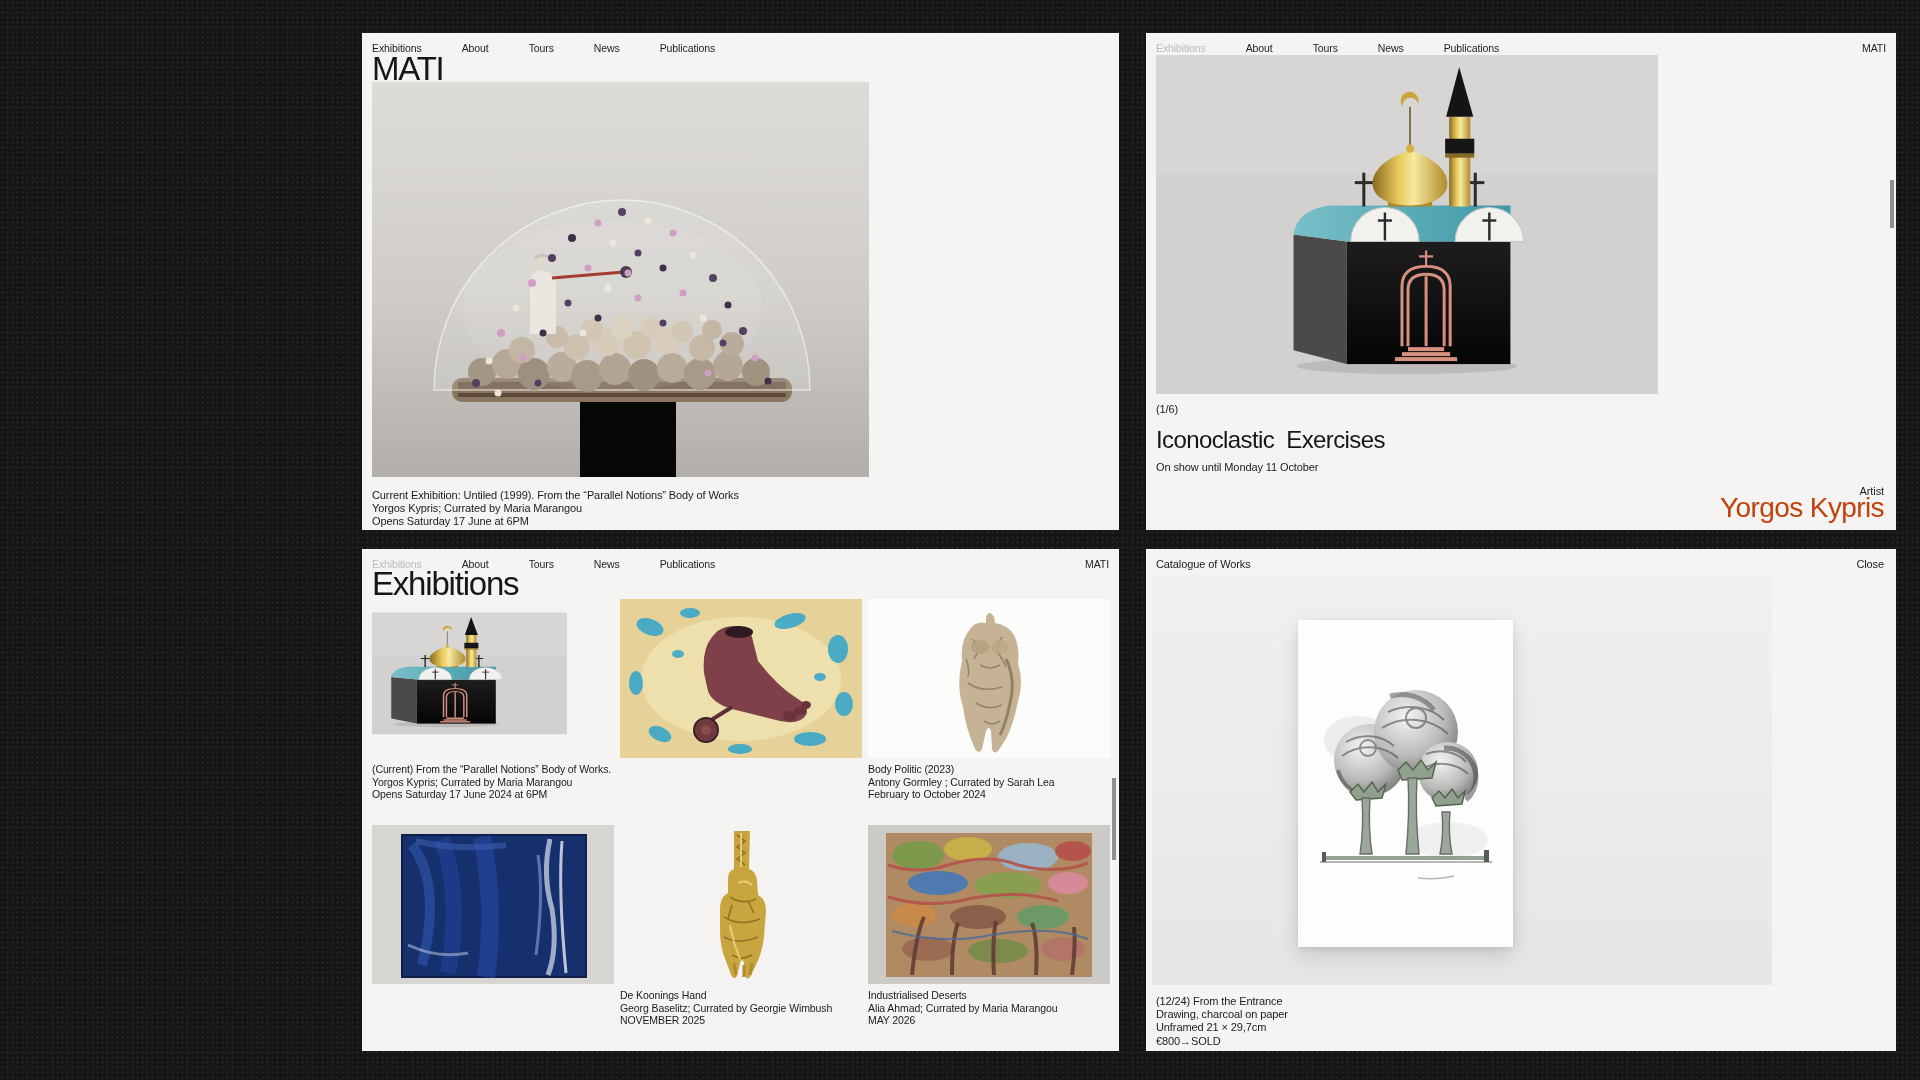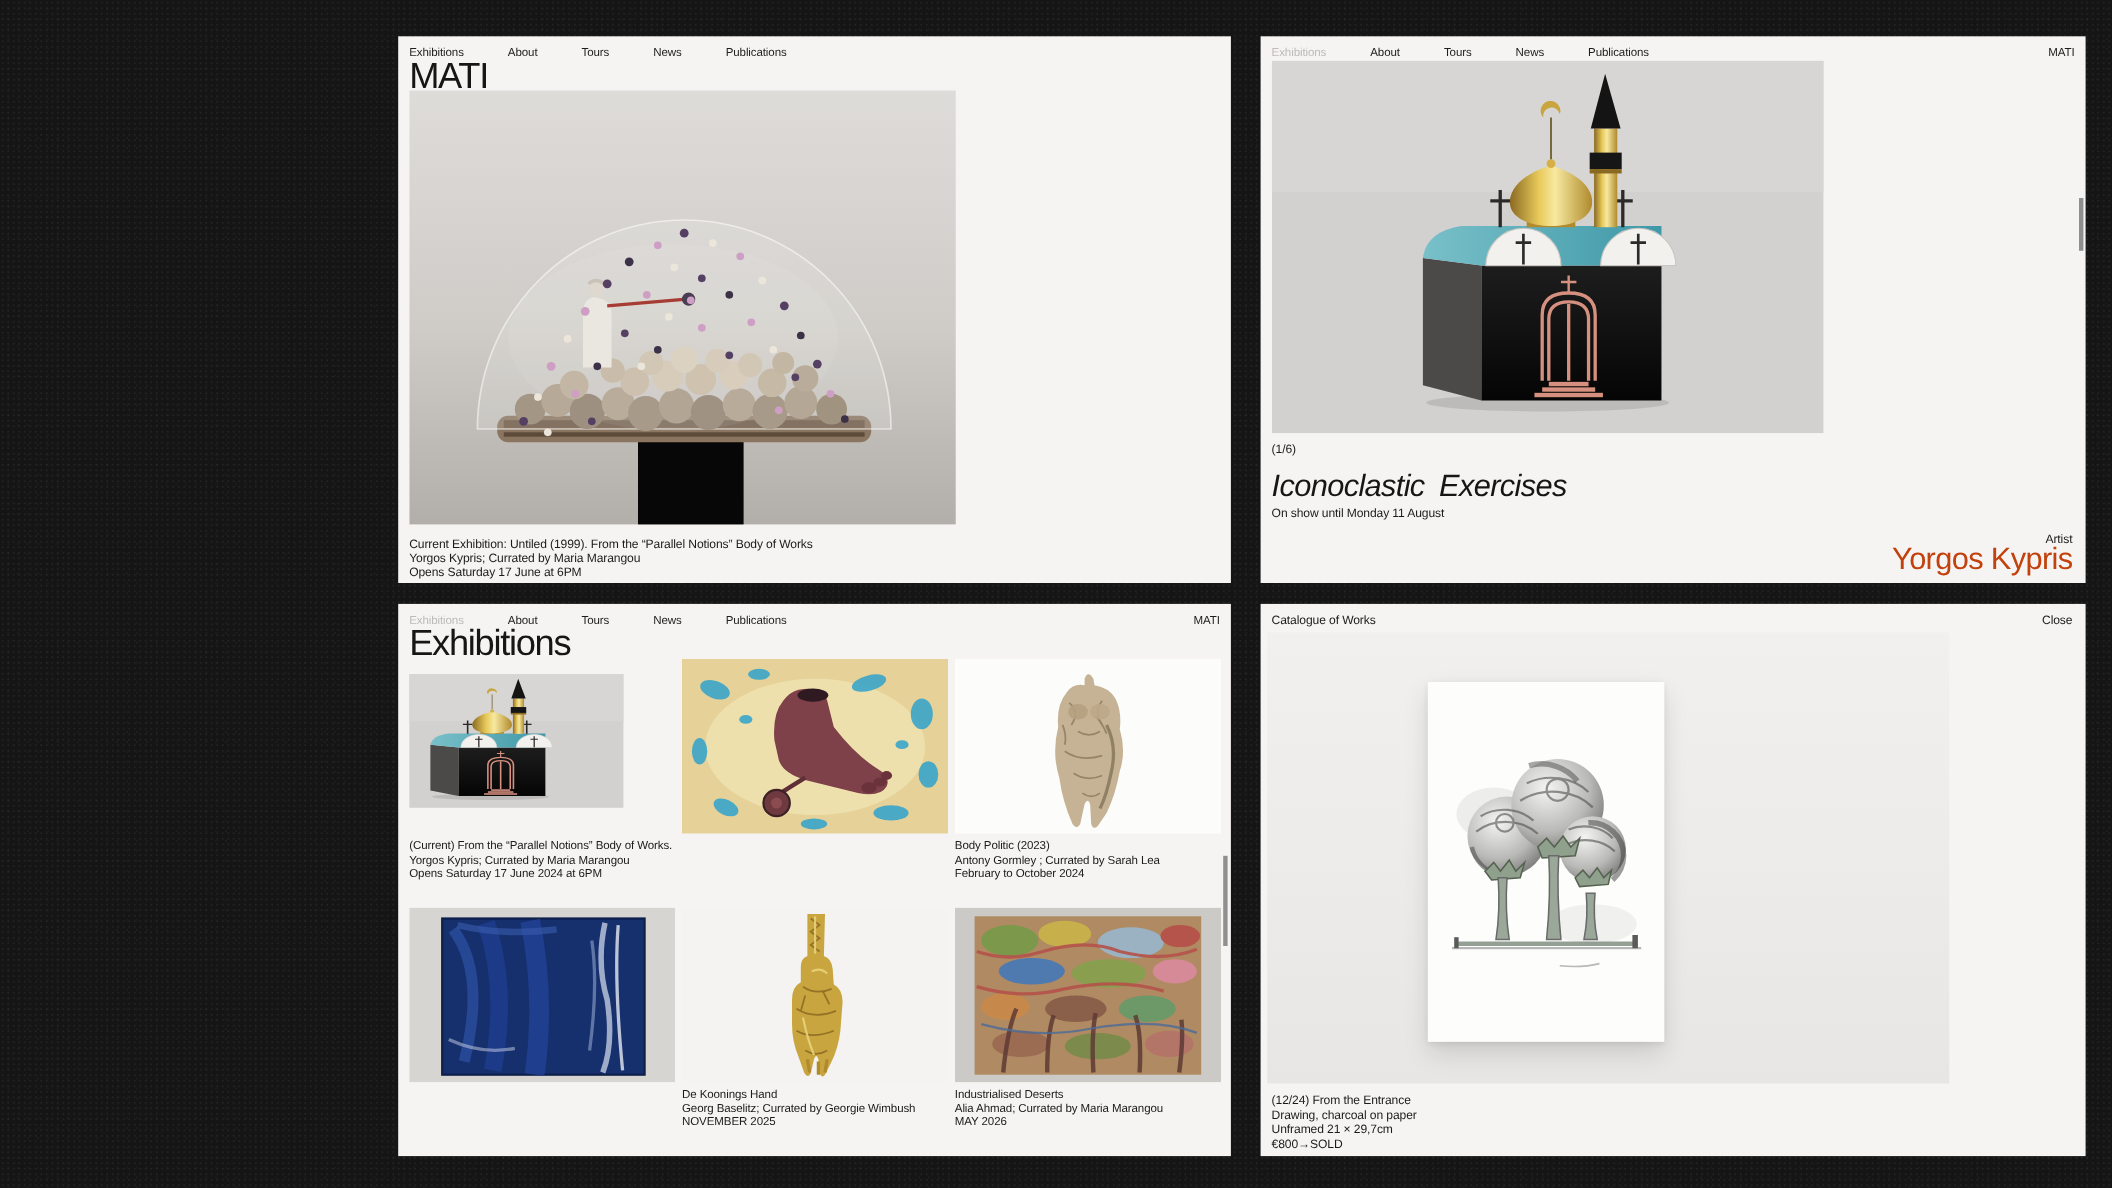--- a/index.html
+++ b/index.html
@@ -22,21 +22,21 @@
   #panel-catalogue  { left:1146px; top:549px; width:750px; height:502px; }
 
   .nav { position:absolute; top:9px; left:10px; right:10px; display:flex; gap:40px;
          font-size:10.5px; letter-spacing:-0.1px; color:#1e1e1e; align-items:flex-start; }
   .nav .muted { color:#bdbbb8; }
   .nav .brand { margin-left:auto; }
   .nav span { cursor:default; }
 
   .big-title { position:absolute; left:10px; font-weight:500; color:#161616; line-height:0.95; }
   .t34 { font-size:33px; letter-spacing:-1.2px; }
-  .t29 { font-size:28px; letter-spacing:-0.6px;font-style:italic; }
+  .t29 { font-size:24px; letter-spacing:-0.6px; }
 
   .small { font-size:11px; letter-spacing:-0.1px; line-height:1.2; color:#1b1b1b; }
 
   .imgbox { position:absolute; overflow:hidden; }
   .imgbox svg { display:block; width:100%; height:100%; }
 
   
   #home-img { left:10px; top:49px; width:497px; height:395px; }
   #home-caption { position:absolute; left:10px; top:456px; }
 
@@ -264,21 +264,21 @@
   </nav>
 
   <div class="imgbox" id="exh-img">
     <svg viewBox="0 0 500 340" preserveAspectRatio="none">
       <use href="#church"></use>
     </svg>
   </div>
 
   <div class="small" id="exh-index">(1/6)</div>
   <h2 class="big-title t29 word-gap" id="exh-title">Iconoclastic Exercises</h2>
-  <div class="small" id="exh-sub">On show until Monday 11 August</div>
+  <div class="small" id="exh-sub">On show until Monday 11 October</div>
   <div class="small" id="exh-artist-label">Artist</div>
   <div id="exh-artist-name">Yorgos Kypris</div>
 
   <div class="scroll-thumb" id="thumb-exh"></div>
 </section>
 
 <section class="panel" id="panel-list">
   <nav class="nav">
     <span class="muted">Exhibitions</span>
     <span>About</span>

